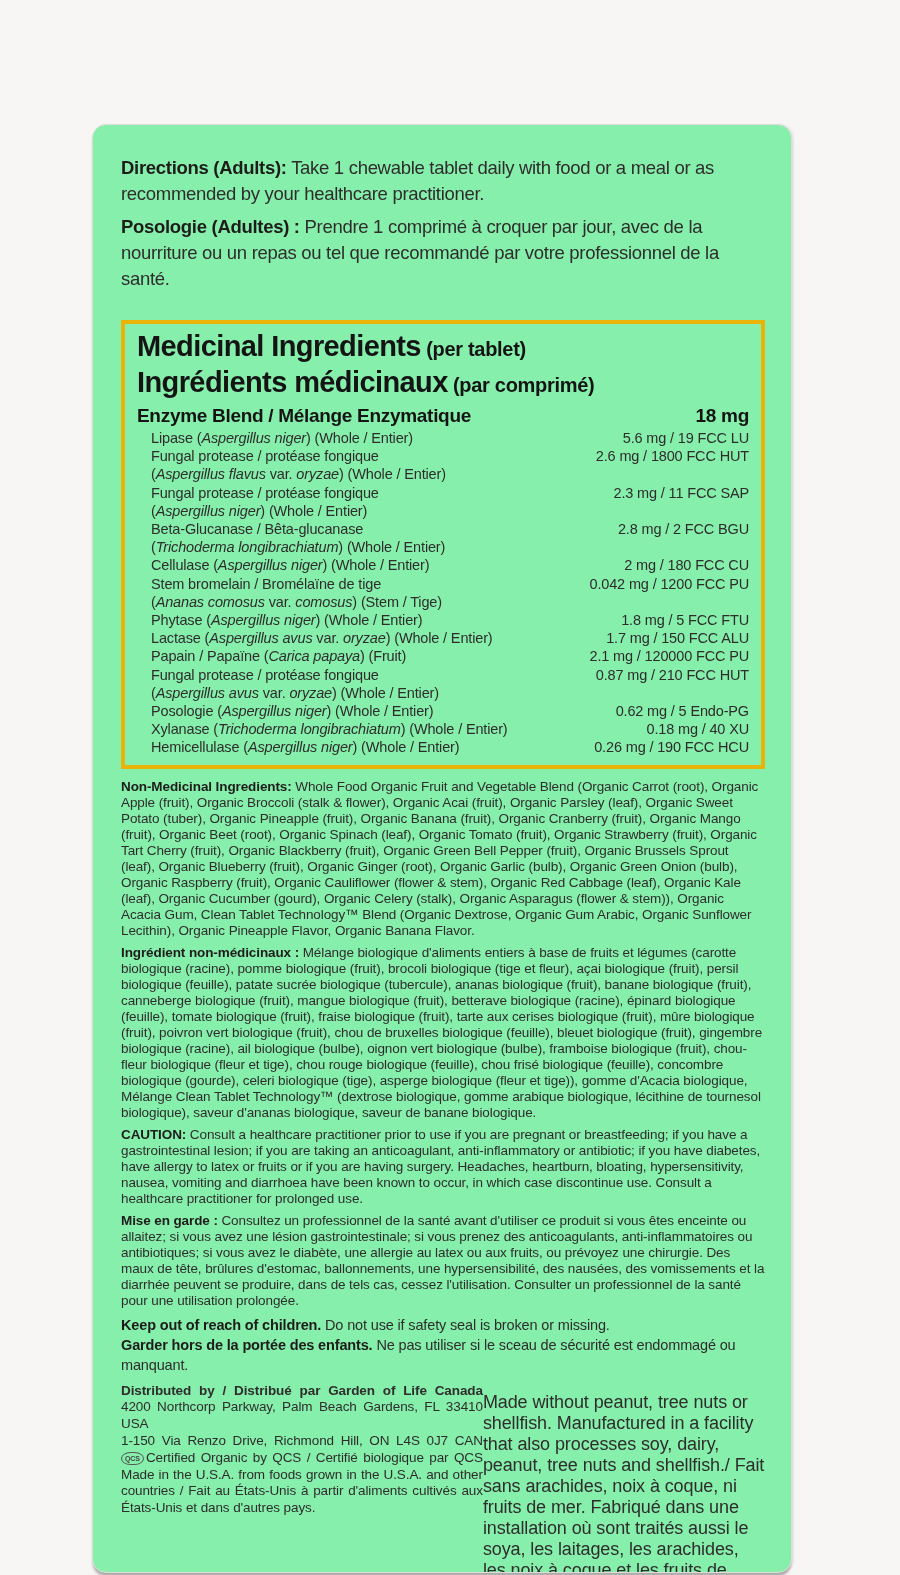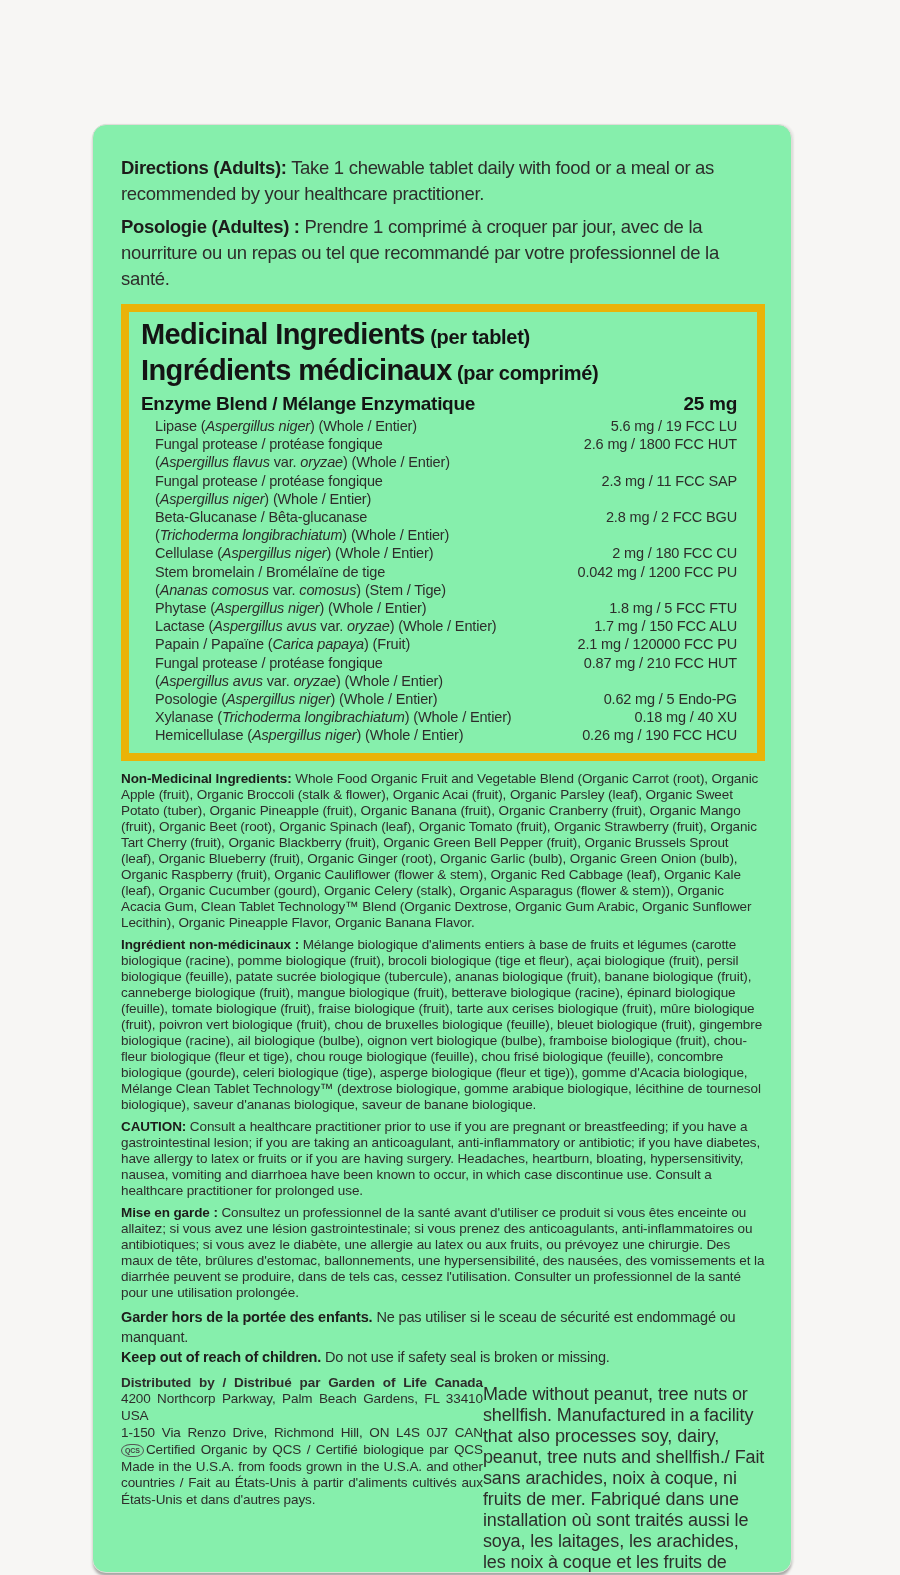--- a/index.html
+++ b/index.html
@@ -18,23 +18,23 @@
     border-radius:14px;
     box-shadow:0 4px 3px -1px #a8a7a5, 2px 0 2px rgba(0,0,0,0.06);
     padding:30px 26px 0 28px;
     overflow:hidden;
   }
   .para{margin:0 0 6px 0;font-size:13.5px;line-height:16px;letter-spacing:-0.1px;text-align:left;}
   .para b{color:#1d1c1a;}
   .directions{font-size:18.5px;line-height:26px;letter-spacing:-0.3px;margin-bottom:7px;}
   .directions b{font-weight:700;}
   .med-box{
-    border:8px solid #eab308;
-    margin:12px 0 10px 0;
-    padding:6px 20px 8px 12px;
+    border:4px solid #eab308;
+    margin:28px 0 10px 0;
+    padding:6px 12px 8px 12px;
   }
   .med-title{font-size:29px;line-height:33px;font-weight:700;letter-spacing:-0.6px;color:#141414;}
   .med-title .sub{font-size:20px;letter-spacing:-0.3px;}
   .blend-row{display:flex;justify-content:space-between;align-items:baseline;
     font-size:19px;font-weight:700;letter-spacing:-0.3px;color:#141414;margin:3px 0 2px 0;}
   .mrow{display:flex;justify-content:space-between;align-items:baseline;
     font-size:14.5px;line-height:18.2px;letter-spacing:-0.15px;}
   .mname{padding-left:14px;}
   .mname2{padding-left:14px;font-size:14.5px;line-height:18.2px;letter-spacing:-0.15px;}
   .mamt{white-space:nowrap;text-align:right;padding-left:10px;}
@@ -59,21 +59,21 @@
 
   <p class="para directions"><b>Directions (Adults):</b><span> Take 1 chewable tablet daily with food or a meal or as recommended by your healthcare practitioner.</span></p>
 
   <p class="para directions"><b>Posologie (Adultes) :</b><span> Prendre 1 comprimé à croquer par jour, avec de la nourriture ou un repas ou tel que recommandé par votre professionnel de la santé.</span></p>
 
   <div class="med-box">
     <div class="med-title"><span>Medicinal Ingredients</span><span class="sub"> (per tablet)</span></div>
     <div class="med-title"><span>Ingrédients médicinaux</span><span class="sub"> (par comprimé)</span></div>
     <div class="blend-row">
       <span>Enzyme Blend / Mélange Enzymatique</span>
-      <span>25 mg</span>
+      <span>18 mg</span>
     </div>
     <div>
         <div class="mrow">
           <div class="mname"><span>Lipase (</span><i>Aspergillus niger</i><span>) (Whole / Entier)</span></div>
           <div class="mamt">5.6 mg / 19 FCC LU</div>
         </div>
         <div class="mrow">
           <div class="mname"><span>Fungal protease / protéase fongique</span></div>
           <div class="mamt">2.6 mg / 1800 FCC HUT</div>
         </div>
@@ -131,22 +131,22 @@
 
   <p class="para"><b>Non-Medicinal Ingredients:</b><span> Whole Food Organic Fruit and Vegetable Blend (Organic Carrot (root), Organic Apple (fruit), Organic Broccoli (stalk &amp; flower), Organic Acai (fruit), Organic Parsley (leaf), Organic Sweet Potato (tuber), Organic Pineapple (fruit), Organic Banana (fruit), Organic Cranberry (fruit), Organic Mango (fruit), Organic Beet (root), Organic Spinach (leaf), Organic Tomato (fruit), Organic Strawberry (fruit), Organic Tart Cherry (fruit), Organic Blackberry (fruit), Organic Green Bell Pepper (fruit), Organic Brussels Sprout (leaf), Organic Blueberry (fruit), Organic Ginger (root), Organic Garlic (bulb), Organic Green Onion (bulb), Organic Raspberry (fruit), Organic Cauliflower (flower &amp; stem), Organic Red Cabbage (leaf), Organic Kale (leaf), Organic Cucumber (gourd), Organic Celery (stalk), Organic Asparagus (flower &amp; stem)), Organic Acacia Gum, Clean Tablet Technology™ Blend (Organic Dextrose, Organic Gum Arabic, Organic Sunflower Lecithin), Organic Pineapple Flavor, Organic Banana Flavor.</span></p>
 
   <p class="para"><b>Ingrédient non-médicinaux :</b><span> Mélange biologique d'aliments entiers à base de fruits et légumes (carotte biologique (racine), pomme biologique (fruit), brocoli biologique (tige et fleur), açai biologique (fruit), persil biologique (feuille), patate sucrée biologique (tubercule), ananas biologique (fruit), banane biologique (fruit), canneberge biologique (fruit), mangue biologique (fruit), betterave biologique (racine), épinard biologique (feuille), tomate biologique (fruit), fraise biologique (fruit), tarte aux cerises biologique (fruit), mûre biologique (fruit), poivron vert biologique (fruit), chou de bruxelles biologique (feuille), bleuet biologique (fruit), gingembre biologique (racine), ail biologique (bulbe), oignon vert biologique (bulbe), framboise biologique (fruit), chou-fleur biologique (fleur et tige), chou rouge biologique (feuille), chou frisé biologique (feuille), concombre biologique (gourde), celeri biologique (tige), asperge biologique (fleur et tige)), gomme d'Acacia biologique, Mélange Clean Tablet Technology™ (dextrose biologique, gomme arabique biologique, lécithine de tournesol biologique), saveur d'ananas biologique, saveur de banane biologique.</span></p>
 
   <p class="para"><b>CAUTION:</b><span> Consult a healthcare practitioner prior to use if you are pregnant or breastfeeding; if you have a gastrointestinal lesion; if you are taking an anticoagulant, anti-inflammatory or antibiotic; if you have diabetes, have allergy to latex or fruits or if you are having surgery. Headaches, heartburn, bloating, hypersensitivity, nausea, vomiting and diarrhoea have been known to occur, in which case discontinue use. Consult a healthcare practitioner for prolonged use.</span></p>
 
   <p class="para"><b>Mise en garde :</b><span> Consultez un professionnel de la santé avant d'utiliser ce produit si vous êtes enceinte ou allaitez; si vous avez une lésion gastrointestinale; si vous prenez des anticoagulants, anti-inflammatoires ou antibiotiques; si vous avez le diabète, une allergie au latex ou aux fruits, ou prévoyez une chirurgie. Des maux de tête, brûlures d'estomac, ballonnements, une hypersensibilité, des nausées, des vomissements et la diarrhée peuvent se produire, dans de tels cas, cessez l'utilisation. Consulter un professionnel de la santé pour une utilisation prolongée.</span></p>
 
   <div class="keep">
+    <div><b>Keep out of reach of children.</b><span> Do not use if safety seal is broken or missing.</span></div>
     <div><b>Garder hors de la portée des enfants.</b><span> Ne pas utiliser si le sceau de sécurité est endommagé ou manquant.</span></div>
-    <div><b>Keep out of reach of children.</b><span> Do not use if safety seal is broken or missing.</span></div>
   </div>
 
   <div class="footer">
     <div class="fl">
       <b class="jline">Distributed by / Distribué par Garden of Life Canada</b>
       <span class="jline">4200 Northcorp Parkway, Palm Beach Gardens, FL 33410 USA</span>
       <span class="jline">1-150 Via Renzo Drive, Richmond Hill, ON L4S 0J7 CAN</span>
       <div class="jpara">
         <span class="qcs">QCS</span><span>Certified Organic by QCS / Certifié biologique par QCS</span>
         <span>Made in the U.S.A. from foods grown in the U.S.A. and other countries / Fait au États-Unis à partir d'aliments cultivés aux États-Unis et dans d'autres pays. </span>

